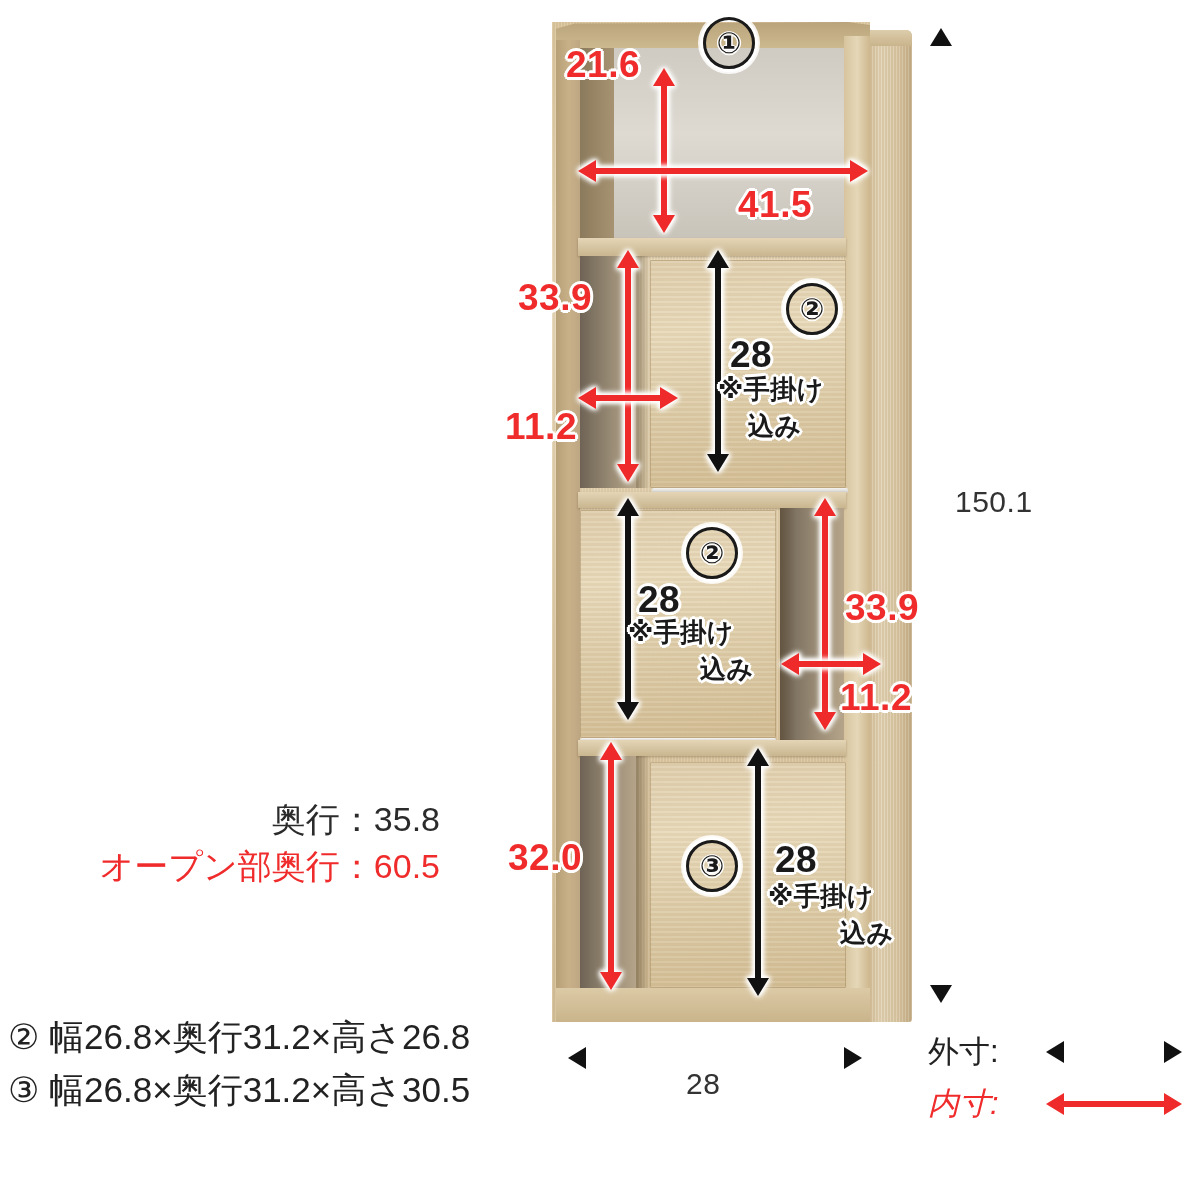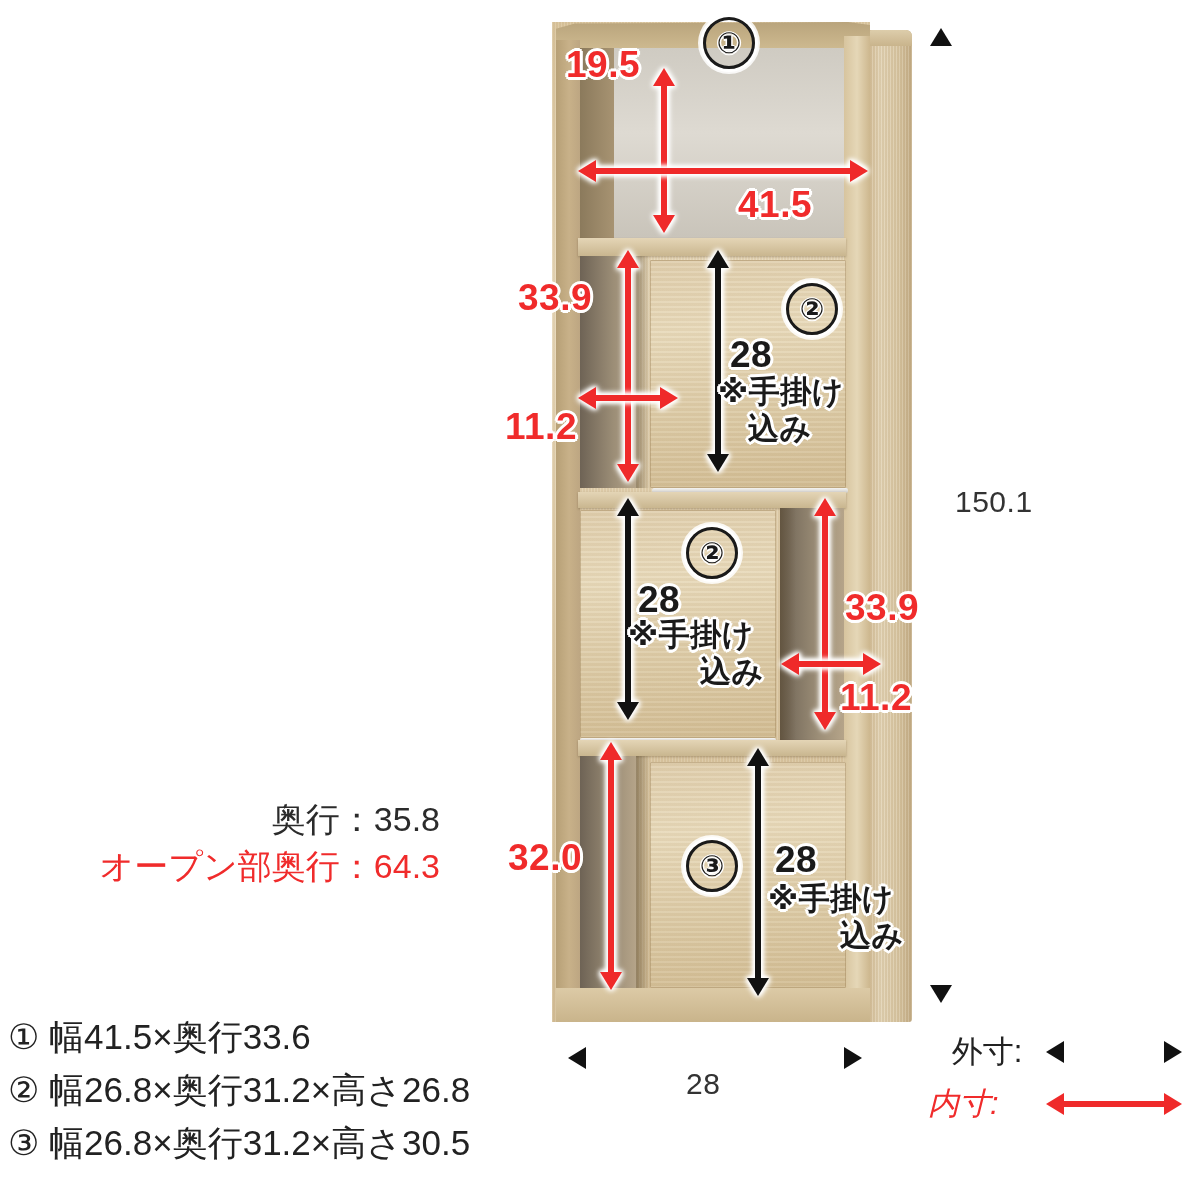--- a/index.html
+++ b/index.html
@@ -217,21 +217,21 @@
   .dim-black {
     color: #1a1a1a;
     text-shadow:
       2.5px 0 #fff, -2.5px 0 #fff, 0 2.5px #fff, 0 -2.5px #fff,
       2px 2px #fff, -2px 2px #fff, 2px -2px #fff, -2px -2px #fff,
       3px 0 #fff, -3px 0 #fff, 0 3px #fff, 0 -3px #fff;
   }
   .dim-plain { color: #333; font-weight: 400; font-size: 30px; }
 
   .jp-small {
-    font-size: 31px;
+    font-size: 26px;
     font-weight: 700;
     line-height: 1.12;
   }
 
   
   .marker {
     position: absolute;
     width: 46px; height: 46px;
     border-radius: 50%;
     border: 3.5px solid #1a1a1a;
@@ -251,21 +251,21 @@
   .inner-block { position: absolute; left: 8px; }
   .inner-title { font-size: 36px; color: #222; line-height: 1.5; white-space: nowrap; }
   .inner-row { font-size: 35px; color: #222; line-height: 1.52; white-space: nowrap; }
 
   
   .legend { position: absolute; }
   .legend-row {
     display: flex; align-items: center; height: 52px;
   }
   .legend-label { font-size: 31px; width: 118px; white-space: nowrap; }
-  .legend-label.outer { color: #222; text-align: center; }
+  .legend-label.outer { color: #222; }
   .legend-label.inner { color: #f02b2b; font-style: italic; }
   .legend-arrow { position: relative; width: 136px; height: 26px; }
   .legend-unit { font-size: 31px; color: #222; white-space: nowrap; margin-top: 16px; }
 </style>
 </head>
 <body>
 
 <div id="furniture">
 
   <div class="side-panel"></div>
@@ -300,21 +300,21 @@
   <div class="box-handle" style="left:100px; top:966px; width:196px;"></div>
 
   <div class="base-rail"></div>
 </div>
 
 <div class="v-arrow red outlined abs" style="left:651px; top:68px; width:26px; height:165px;">
   <div class="head-up"></div>
     <div class="shaft"></div>
     <div class="head-dn"></div>
 </div>
-<div class="dim-label dim-red" style="left:566px; top:45px;">19.5</div>
+<div class="dim-label dim-red" style="left:566px; top:45px;">21.6</div>
 
 <div class="h-arrow red outlined abs" style="left:578px; top:158px; width:290px; height:26px;">
   <div class="head-l"></div>
     <div class="shaft"></div>
     <div class="head-r"></div>
 </div>
 <div class="dim-label dim-red" style="left:738px; top:185px;">41.5</div>
 
 <div class="marker" style="left:703px; top:17px;">①</div>
 
@@ -395,25 +395,24 @@
 
 <div class="h-arrow plain abs" style="left:568px; top:1045px; width:294px; height:26px;">
   <div class="head-l"></div>
     <div class="shaft"></div>
     <div class="head-r"></div>
 </div>
 <div class="dim-label dim-plain" style="left:686px; top:1068px;">28</div>
 
 <div class="depth-block" style="left:0px; top:796px; width:440px;">
   <div class="depth-line depth-outer">奥行：35.8</div>
-  <div class="depth-line depth-open">オープン部奥行：64.3</div>
+  <div class="depth-line depth-open">オープン部奥行：60.5</div>
 </div>
 
 <div class="inner-block" style="top:1010px;">
-  <div class="inner-row">① 幅41.5×奥行33.6</div>
   <div class="inner-row">② 幅26.8×奥行31.2×高さ26.8</div>
   <div class="inner-row">③ 幅26.8×奥行31.2×高さ30.5</div>
 </div>
 
 <div class="legend" style="left:928px; top:1026px;">
 
   <div class="legend-row">
     <div class="legend-label outer">外寸:</div>
     <div class="legend-arrow">
       <div class="h-arrow plain abs" style="left:0; top:0; width:136px; height:26px;">

